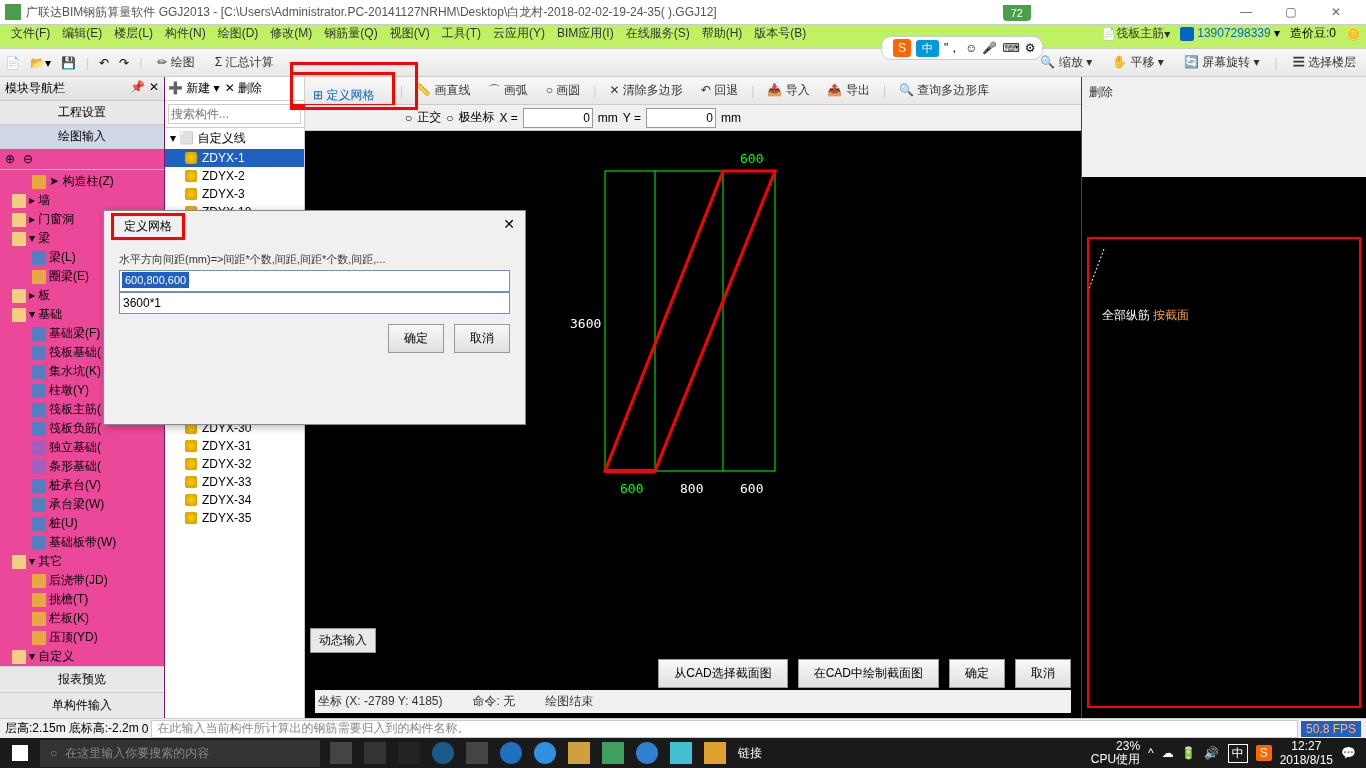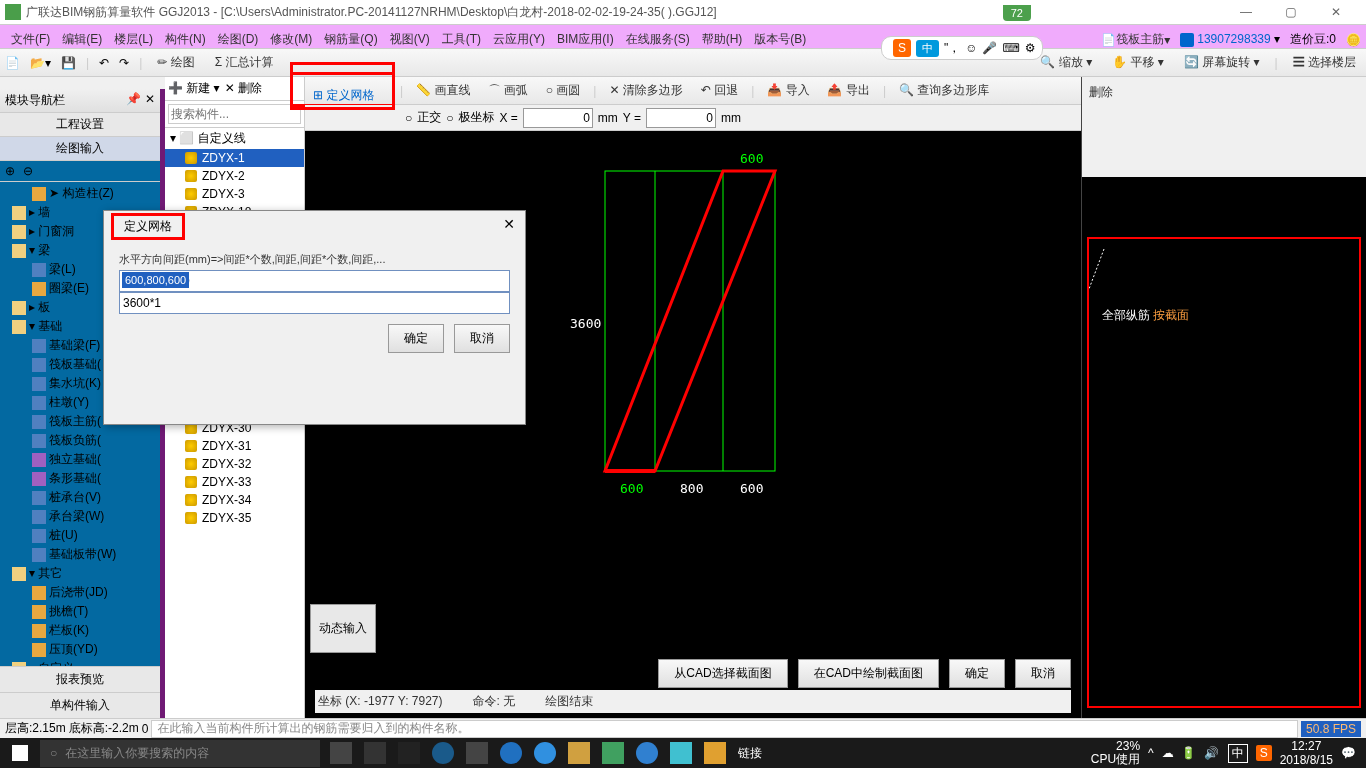--- a/index.html
+++ b/index.html
@@ -4,34 +4,34 @@
   <style>
     * { margin: 0; padding: 0; box-sizing: border-box; font-family: "Microsoft YaHei", Arial, sans-serif; font-size: 12px; }
     body { width: 1366px; height: 768px; overflow: hidden; background: #f0f0f0; position: relative; }
     
     .titlebar { height: 25px; background: #fff; display: flex; align-items: center; padding: 0 5px; border-bottom: 1px solid #ccc; }
     .titlebar-icon { width: 16px; height: 16px; background: #4a9e4a; margin-right: 5px; }
     .titlebar-text { flex: 1; color: #555; }
     .window-controls { display: flex; gap: 15px; padding-right: 10px; }
     .window-btn { width: 30px; text-align: center; color: #666; }
     
-    .menubar { height: 24px; background: #f0abfc; display: flex; align-items: flex-end; padding: 0 5px; border-bottom: 1px solid #ccc; gap: 40px; }
+    .menubar { height: 24px; background: #bef264; display: flex; align-items: flex-start; padding: 0 5px; border-bottom: 1px solid #ccc; gap: 40px; }
     .menu-item { padding: 2px 6px; color: #333; }
     .menubar-right { margin-left: auto; display: flex; align-items: center; gap: 10px; }
     .new-change { color: #333; display: flex; align-items: center; }
     .sogou-badge { background: #ff6600; color: #fff; padding: 2px 5px; border-radius: 3px; margin-left: 5px; }
     .user-info { color: #0066cc; }
     .user-icon { display: inline-block; width: 14px; height: 14px; background: #0066cc; border-radius: 2px; margin-right: 3px; vertical-align: middle; }
     
     .toolbar1 { height: 28px; background: linear-gradient(#f8f8f8, #e8e8e8); display: flex; align-items: center; padding: 0 5px; border-bottom: 1px solid #ccc; gap: 10px; }
     .toolbar-btn { padding: 2px 5px; color: #333; }
     
     .main-area { display: flex; height: calc(100% - 25px - 24px - 28px - 20px - 30px); }
     
-    .left-panel { width: 165px; background: #0369a1; border-right: 5px solid #701a75; display: flex; flex-direction: column; margin-top: 12px; }
+    .left-panel { width: 165px; background: #ec4899; border-right: 1px solid #701a75; display: flex; flex-direction: column; }
     .panel-header { background: linear-gradient(#f0f0f0, #e0e0e0); padding: 3px 5px; border-bottom: 1px solid #ccc; display: flex; justify-content: space-between; }
     .panel-tab { text-align: center; padding: 3px; background: #e8e8e8; border-bottom: 1px solid #ccc; }
     .tree-toolbar { padding: 3px 5px; display: flex; gap: 8px; border-bottom: 1px solid #ccc; }
     .tree { flex: 1; overflow: auto; padding: 2px; }
     .tree-item { padding: 1px 2px; display: flex; align-items: center; white-space: nowrap; }
     .tree-icon { width: 14px; height: 14px; margin-right: 3px; display: inline-block; }
     .icon-orange { background: #e8a840; }
     .icon-blue { background: #5080c0; }
     .icon-folder { background: #f0d080; }
     .icon-purple { background: #a060c0; }
@@ -49,21 +49,21 @@
     .canvas-area { flex: 1; background: #000; position: relative; }
     .canvas-toolbar { position: absolute; top: 0; left: 0; right: 0; height: 28px; background: linear-gradient(#f8f8f8, #e8e8e8); display: flex; align-items: center; padding: 0 5px; gap: 8px; border-bottom: 1px solid #ccc; }
     .red-box { border: 3px solid red; position: absolute; }
     .canvas-input-row { position: absolute; top: 28px; left: 0; right: 0; height: 26px; background: #f0f0f0; display: flex; align-items: center; padding: 0 5px; gap: 5px; border-bottom: 1px solid #ccc; }
     .coord-input { width: 70px; padding: 2px; border: 1px solid #999; text-align: right; }
     
     .drawing { position: absolute; top: 54px; left: 0; right: 0; bottom: 60px; }
     .dim-text { position: absolute; color: #00ff00; font-size: 13px; font-family: monospace; }
     .dim-text-white { position: absolute; color: #fff; font-size: 13px; font-family: monospace; }
     
-    .dynamic-input { position: absolute; bottom: 65px; left: 5px; background: #e8e8e8; padding: 15px 8px; border: 1px solid #999; }
+    .dynamic-input { position: absolute; bottom: 65px; left: 5px; background: #e8e8e8; padding: 3px 8px; border: 1px solid #999; }
     .bottom-buttons { position: absolute; bottom: 30px; right: 10px; display: flex; gap: 10px; }
     .btn { padding: 5px 15px; background: linear-gradient(#f8f8f8, #e0e0e0); border: 1px solid #999; }
     .status-row { position: absolute; bottom: 5px; left: 10px; right: 10px; display: flex; gap: 30px; color: #333; background: #f0f0f0; padding: 3px; }
     
     .right-panel { width: 285px; background: #000; border-left: 1px solid #444; position: relative; }
     .right-top-bar { background: #f0f0f0; padding: 4px; color: #333; height: 100px; }
     .right-canvas { position: absolute; top: 160px; left: 5px; right: 5px; bottom: 10px; border: 2px solid #ff0000; }
     .right-label { position: absolute; top: 230px; left: 20px; color: #fff; font-size: 11px; }
     .right-label-orange { color: #ffa040; }
     
@@ -232,21 +232,21 @@
       <span class="toolbar-btn">○ <span>画圆</span></span>
       <span style="color:#ccc">|</span>
       <span class="toolbar-btn">✕ <span>清除多边形</span></span>
       <span class="toolbar-btn">↶ <span>回退</span></span>
       <span style="color:#ccc">|</span>
       <span class="toolbar-btn">📥 <span>导入</span></span>
       <span class="toolbar-btn">📤 <span>导出</span></span>
       <span style="color:#ccc">|</span>
       <span class="toolbar-btn">🔍 <span>查询多边形库</span></span>
     </div>
-    <div class="red-box" style="top:-15px;left:-15px;width:105px;height:48px;z-index:5">
+    <div class="red-box" style="top:-15px;left:-15px;width:128px;height:48px;z-index:5">
       <div style="position:absolute;bottom:3px;left:20px;color:#0066cc">⊞ <span>定义网格</span></div>
     </div>
     <div class="canvas-input-row">
       <span style="margin-left:95px">○</span>
         <span>正交</span>
       <span>○</span>
         <span>极坐标</span>
       <span>X =</span>
       <input class="coord-input" value="0" style="">
       <span>mm</span>
@@ -271,21 +271,21 @@
     </div>
 
     <div class="dynamic-input">动态输入</div>
     <div class="bottom-buttons">
       <button class="btn">从CAD选择截面图</button>
       <button class="btn">在CAD中绘制截面图</button>
       <button class="btn">确定</button>
       <button class="btn">取消</button>
     </div>
     <div class="status-row">
-      <span>坐标 (X: -1977 Y: 7927)</span>
+      <span>坐标 (X: -2789 Y: 4185)</span>
       <span>命令: 无</span>
       <span>绘图结束</span>
     </div>
   </div>
 
   <div class="right-panel">
     <div class="right-top-bar">
       <div style="text-align:left;padding:3px">删除</div>
     </div>
     <div class="right-canvas">

